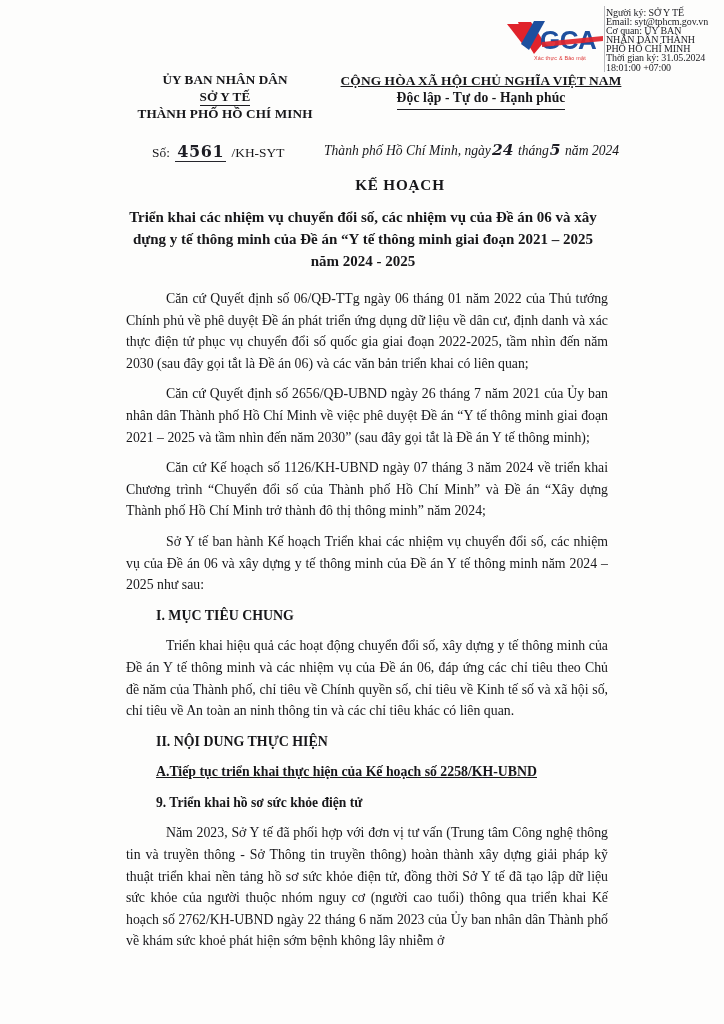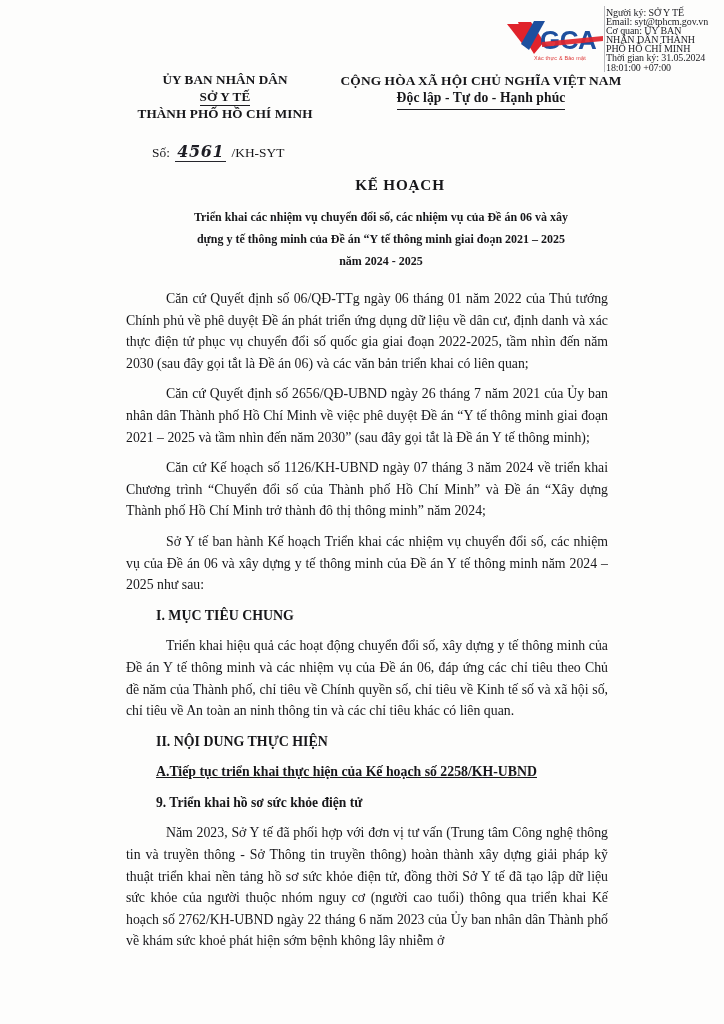--- a/index.html
+++ b/index.html
@@ -83,20 +83,21 @@
     left: 336px;
     top: 0;
     width: 290px;
     text-align: center;
   }
   .lh-right .nation {
     font-size: 13.4px;
     font-weight: bold;
     line-height: 17px;
     letter-spacing: 0.1px;
+    text-decoration: underline;
   }
   .lh-right .motto {
     font-size: 13.6px;
     font-weight: bold;
     line-height: 18px;
     letter-spacing: 0.1px;
   }
   .lh-right .motto-rule {
     width: 168px;
     height: 1.3px;
@@ -114,21 +115,20 @@
   }
   .num-left {
     position: absolute;
     left: 152px;
     top: 4px;
     font-size: 13.4px;
     white-space: nowrap;
   }
   .num-hand {
     font-family: "DejaVu Serif", serif;
-    font-style: italic;
     font-size: 16px;
     font-weight: bold;
     letter-spacing: 0.6px;
     border-bottom: 1.2px solid #26262c;
     padding: 0 2px;
     margin: 0 2px;
     color: #1d1d24;
   }
   .num-right {
     position: absolute;
@@ -155,24 +155,24 @@
     width: 724px;
     text-align: center;
     font-size: 15.2px;
     font-weight: bold;
     letter-spacing: 0.8px;
     padding-left: 38px;
   }
   .title-sub {
     position: absolute;
     top: 206px;
-    left: 136px;
+    left: 118px;
     width: 490px;
     text-align: center;
-    font-size: 12px;
+    font-size: 15px;
     font-weight: bold;
     line-height: 22px;
   }
 
   
   .body {
     position: absolute;
     top: 288px;
     left: 126px;
     width: 482px;
@@ -248,20 +248,26 @@
       <div class="motto-rule"></div>
     </div>
   </div>
 
   <div class="numline">
     <div class="num-left">
       <span>Số:</span>
       <span class="num-hand">4561</span>
       <span>/KH-SYT</span>
     </div>
+    <div class="num-right">
+      <span>Thành phố Hồ Chí Minh, ngày</span><span class="date-hand">24</span>
+      <span>tháng</span><span class="date-hand">5</span>
+      <span>năm</span>
+      <span>2024</span>
+    </div>
   </div>
 
   <div class="title-main">KẾ HOẠCH</div>
   <div class="title-sub">
     <div>Triển khai các nhiệm vụ chuyển đổi số, các nhiệm vụ của Đề án 06 và xây</div>
     <div>dựng y tế thông minh của Đề án “Y tế thông minh giai đoạn 2021 – 2025</div>
     <div>năm 2024 - 2025</div>
   </div>
 
   <div class="body">

